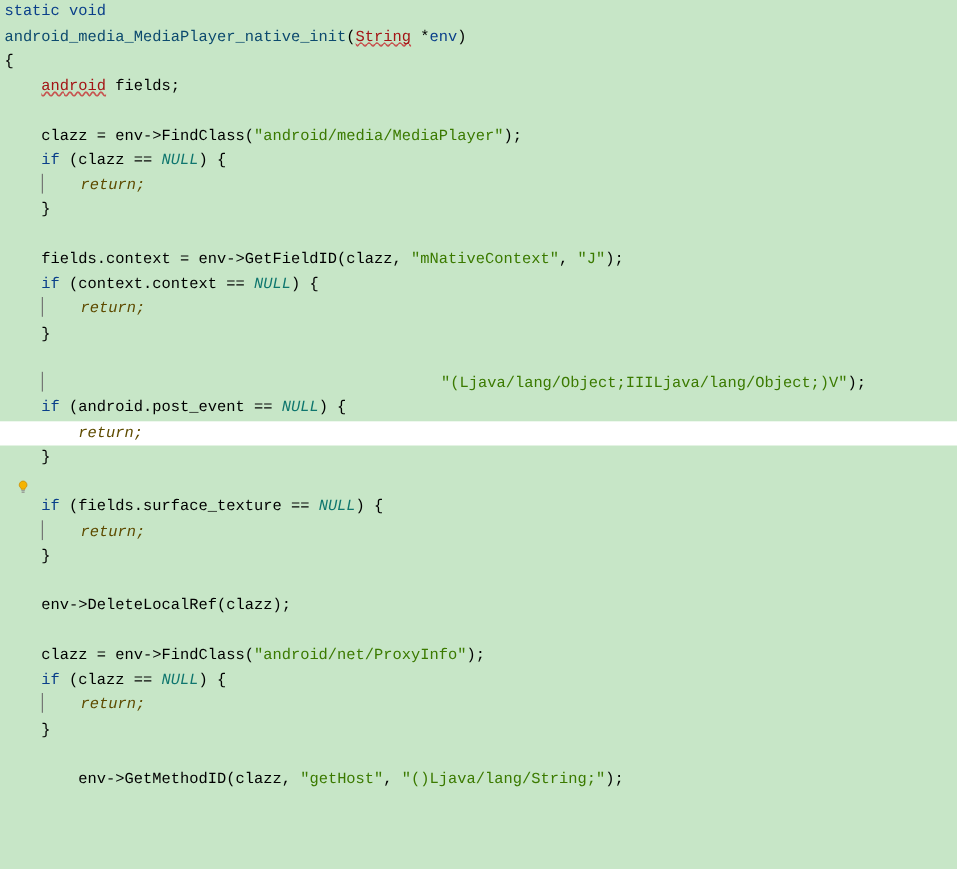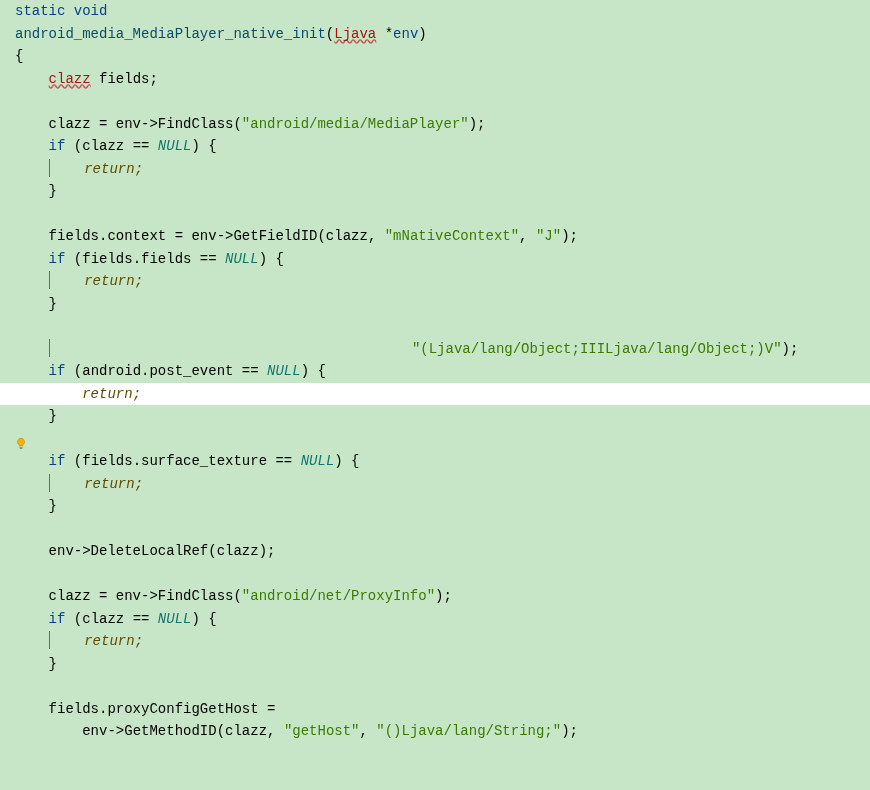--- a/index.html
+++ b/index.html
@@ -13,21 +13,21 @@
     height: 790px;
     overflow: hidden;
     position: relative;
   }
   .editor {
     width: 100%;
     position: relative;
   }
   .line {
     white-space: pre;
-    padding-left: 15px;
+    padding-left: 4px;
     height: 22.5px;
     position: relative;
   }
   .line.current {
     background: #ffffff;
   }
   .gutter-bulb {
     position: absolute;
     left: 14px;
     top: 436px;
@@ -59,41 +59,41 @@
   .ret { color: #5e4b00; font-style: italic; }
   .plain { color: #000; }
 </style>
 </head>
 <body>
 
 <div class="editor">
 
 <div class="line"><span class="kw">static void</span></div>
 
-<div class="line"><span class="fn">android_media_MediaPlayer_native_init</span><span class="plain">(</span><span class="type wavy redtxt">Ljava</span><span class="plain"> *</span><span class="param">env</span><span class="plain">)</span></div>
+<div class="line"><span class="fn">android_media_MediaPlayer_native_init</span><span class="plain">(</span><span class="type wavy redtxt">String</span><span class="plain"> *</span><span class="param">env</span><span class="plain">)</span></div>
 
 <div class="line"><span class="plain">{</span></div>
 
-<div class="line"><span>    </span><span class="wavy redtxt">clazz</span><span class="plain"> fields;</span></div>
+<div class="line"><span>    </span><span class="wavy redtxt">android</span><span class="plain"> fields;</span></div>
 
 <div class="line"> </div>
 
 <div class="line"><span>    </span><span class="plain">clazz = env-&gt;FindClass(</span><span class="str">"android/media/MediaPlayer"</span><span class="plain">);</span></div>
 
 <div class="line"><span>    </span><span class="kw">if</span><span class="plain"> (clazz == </span><span class="null">NULL</span><span class="plain">) {</span></div>
 
 <div class="line"><span>    </span><span class="vert-bar"></span><span>    </span><span class="ret">return</span><span class="ret">;</span></div>
 
 <div class="line"><span>    </span><span class="plain">}</span></div>
 
 <div class="line"> </div>
 
 <div class="line"><span>    </span><span class="plain">fields.context = env-&gt;GetFieldID(clazz</span><span class="plain">, </span><span class="str">"mNativeContext"</span><span class="plain">, </span><span class="str">"J"</span><span class="plain">);</span></div>
 
-<div class="line"><span>    </span><span class="kw">if</span><span class="plain"> (fields.fields == </span><span class="null">NULL</span><span class="plain">) {</span></div>
+<div class="line"><span>    </span><span class="kw">if</span><span class="plain"> (context.context == </span><span class="null">NULL</span><span class="plain">) {</span></div>
 
 <div class="line"><span>    </span><span class="vert-bar"></span><span>    </span><span class="ret">return</span><span class="ret">;</span></div>
 
 <div class="line"><span>    </span><span class="plain">}</span></div>
 
 <div class="line"> </div>
 
 
 <div class="line"><span>    </span><span class="vert-bar"></span><span>                                           </span><span class="str">"(Ljava/lang/Object;IIILjava/lang/Object;)V"</span><span class="plain">);</span></div>
 
@@ -121,21 +121,20 @@
 <div class="line"><span>    </span><span class="plain">clazz = env-&gt;FindClass(</span><span class="str">"android/net/ProxyInfo"</span><span class="plain">);</span></div>
 
 <div class="line"><span>    </span><span class="kw">if</span><span class="plain"> (clazz == </span><span class="null">NULL</span><span class="plain">) {</span></div>
 
 <div class="line"><span>    </span><span class="vert-bar"></span><span>    </span><span class="ret">return</span><span class="ret">;</span></div>
 
 <div class="line"><span>    </span><span class="plain">}</span></div>
 
 <div class="line"> </div>
 
-<div class="line"><span>    </span><span class="plain">fields.proxyConfigGetHost =</span></div>
 
 <div class="line"><span>        </span><span class="plain">env-&gt;GetMethodID(clazz</span><span class="plain">, </span><span class="str">"getHost"</span><span class="plain">, </span><span class="str">"()Ljava/lang/String;"</span><span class="plain">);</span></div>
 
 </div>
 
 <div class="gutter-bulb">
   <svg class="bulb-svg" viewBox="0 0 16 16">
     <path d="M8 1.5c-2.2 0-4 1.8-4 4 0 1.4.7 2.6 1.8 3.3.2.1.2.3.2.5v.7h4v-.7c0-.2 0-.4.2-.5C11.3 8.1 12 7 12 5.5c0-2.2-1.8-4-4-4z" fill="#f5b400" stroke="#c78a00" stroke-width="0.8"></path>
     <rect x="6" y="11" width="4" height="1.2" rx="0.5" fill="#8a8a8a"></rect>
     <rect x="6.3" y="12.6" width="3.4" height="1.1" rx="0.5" fill="#8a8a8a"></rect>

